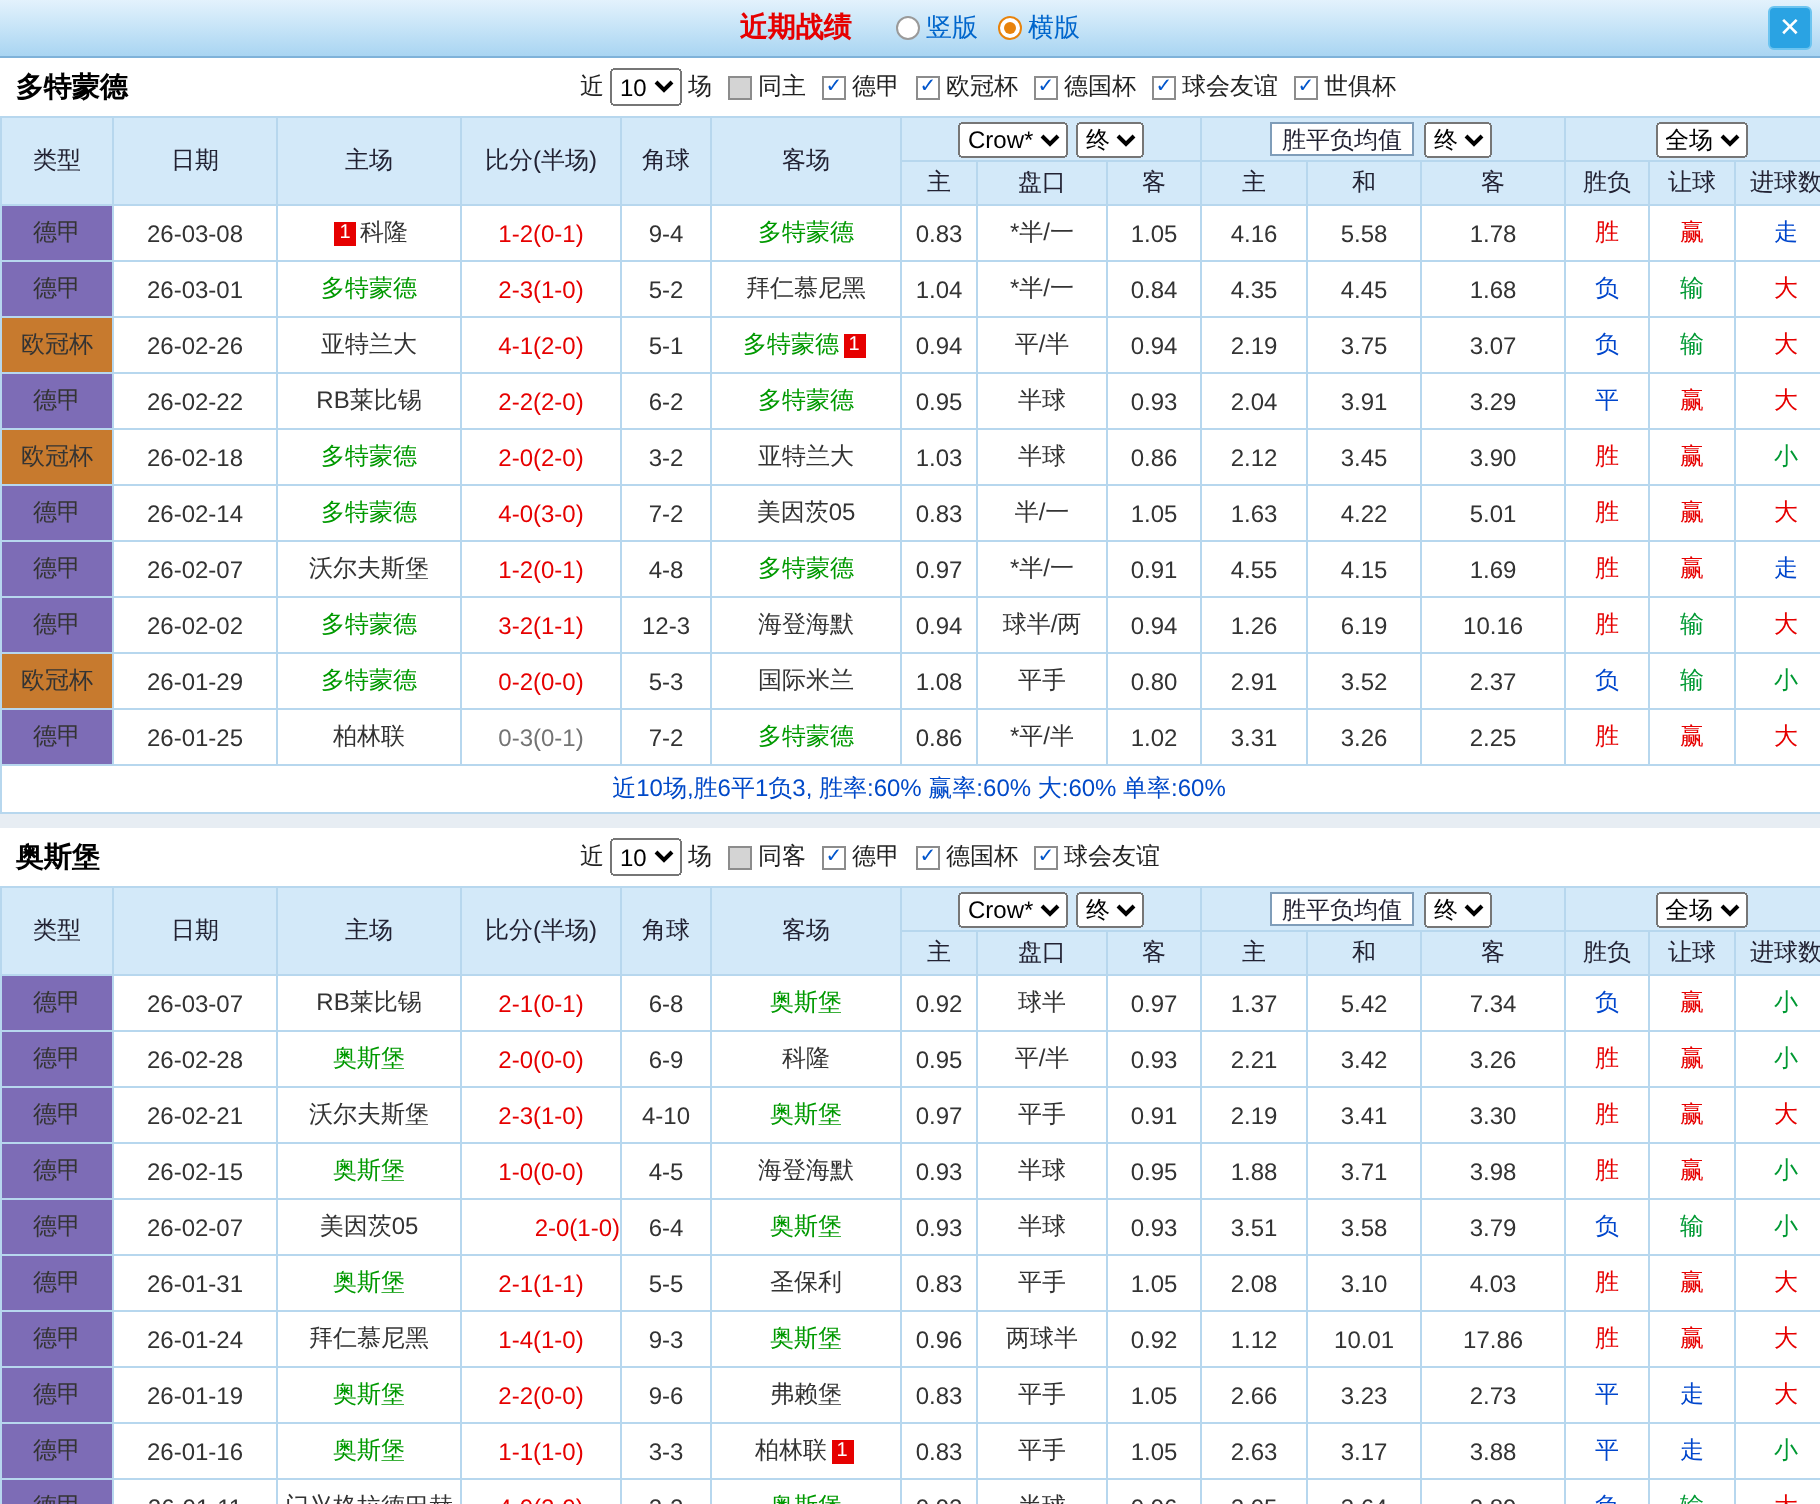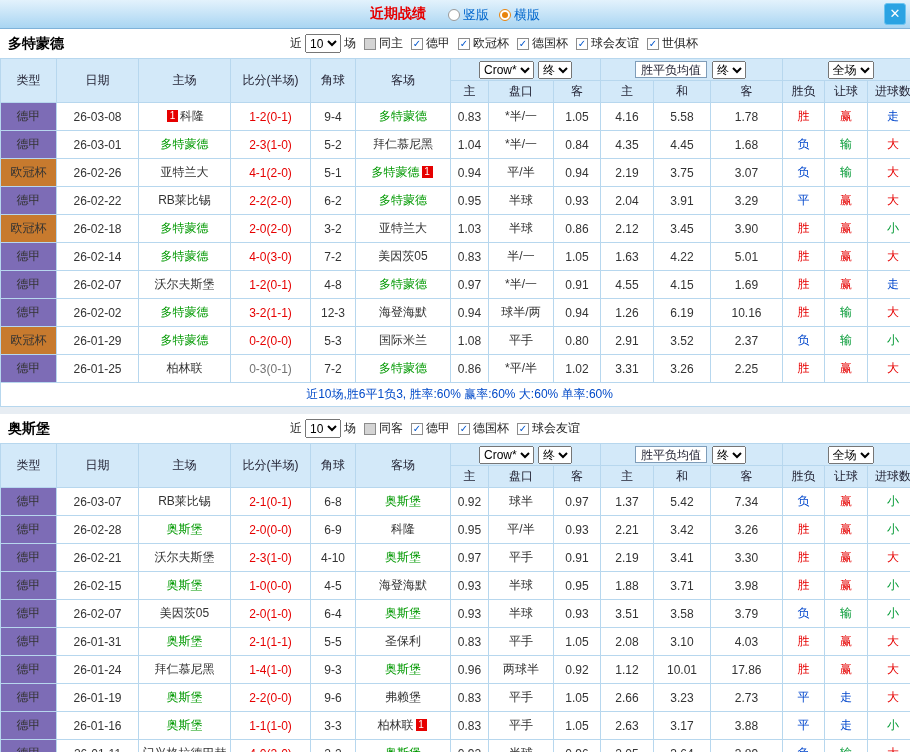--- a/index.html
+++ b/index.html
@@ -457,21 +457,21 @@
             <td>3.71</td>
             <td>3.98</td>
             <td style="color: rgb(230, 0, 0);">胜</td>
             <td style="color: rgb(230, 0, 0);">赢</td>
             <td style="color: rgb(0, 153, 51);">小</td>
           </tr>
           <tr>
             <td class="type-td" style="background: rgb(125, 108, 182);">德甲</td>
             <td>26-02-07</td>
             <td><span>美因茨05</span></td>
-            <td style="color: rgb(230, 0, 0);">2-0(1-0)</td>
+            <td style="color: rgb(230, 0, 0); text-align: right;">2-0(1-0)</td>
             <td>6-4</td>
             <td><span style="color: rgb(0, 153, 0);">奥斯堡</span></td>
             <td>0.93</td>
             <td>半球</td>
             <td>0.93</td>
             <td>3.51</td>
             <td>3.58</td>
             <td>3.79</td>
             <td style="color: rgb(0, 70, 204);">负</td>
             <td style="color: rgb(0, 153, 51);">输</td>

